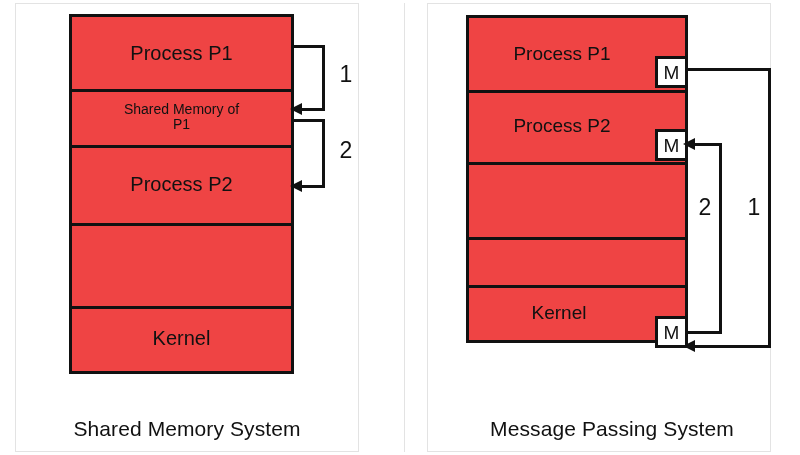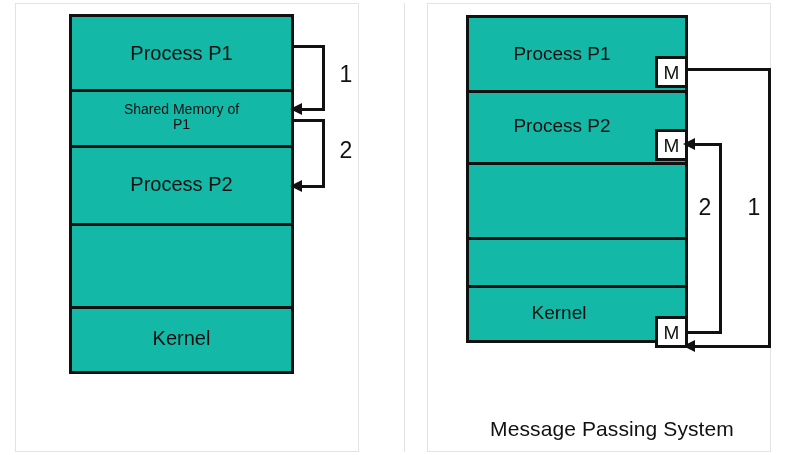--- a/index.html
+++ b/index.html
@@ -37,21 +37,21 @@
     top: 3px;
     width: 1px;
     height: 449px;
     background: #e3e3e3;
   }
 
   .memory-stack {
     position: absolute;
     box-sizing: border-box;
     border: 3px solid #111111;
-    background: #14b8a6;
+    background: #ef4444;
   }
   .mem-row {
     position: absolute;
     left: 0;
     box-sizing: border-box;
     display: flex;
     align-items: center;
     justify-content: center;
     text-align: center;
   }
@@ -156,20 +156,21 @@
   <div class="seg-h" style="left:297px; top:108px; width:28px;"></div>
   <div class="arrowhead-left" style="left:290px; top:103px;"></div>
   <div class="flow-number" style="left:336px; top:63px; width:20px;">1</div>
 
   <div class="seg-h" style="left:293px; top:119px; width:32px;"></div>
   <div class="seg-v" style="left:322px; top:119px; height:69px;"></div>
   <div class="seg-h" style="left:297px; top:185px; width:28px;"></div>
   <div class="arrowhead-left" style="left:290px; top:180px;"></div>
   <div class="flow-number" style="left:336px; top:139px; width:20px;">2</div>
 
+  <div class="caption" style="left:15px; top:417px; width:344px;">Shared Memory System</div>
 
   <div class="panel-divider"></div>
 
   <div class="panel" id="panel-message"></div>
 
   <div class="memory-stack" id="stack-message">
     <div class="row-sep" style="top:72px; width:216px; left:0;"></div>
     <div class="row-sep" style="top:144px; width:216px; left:0;"></div>
     <div class="row-sep" style="top:219px; width:216px; left:0;"></div>
     <div class="row-sep" style="top:267px; width:216px; left:0;"></div>

